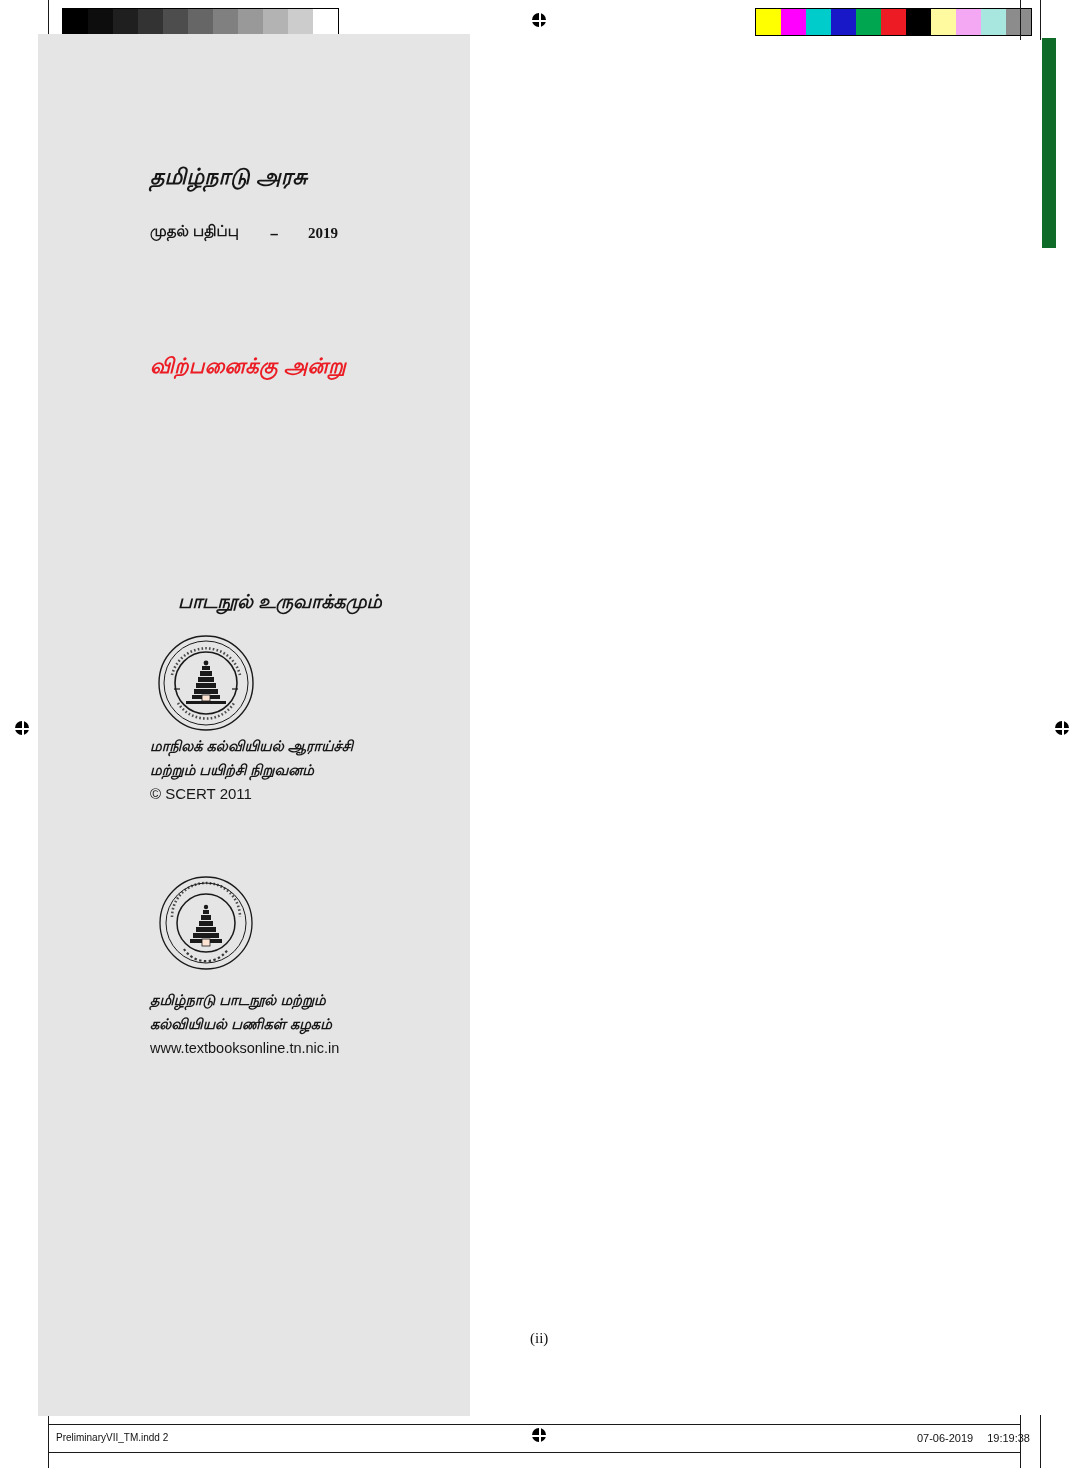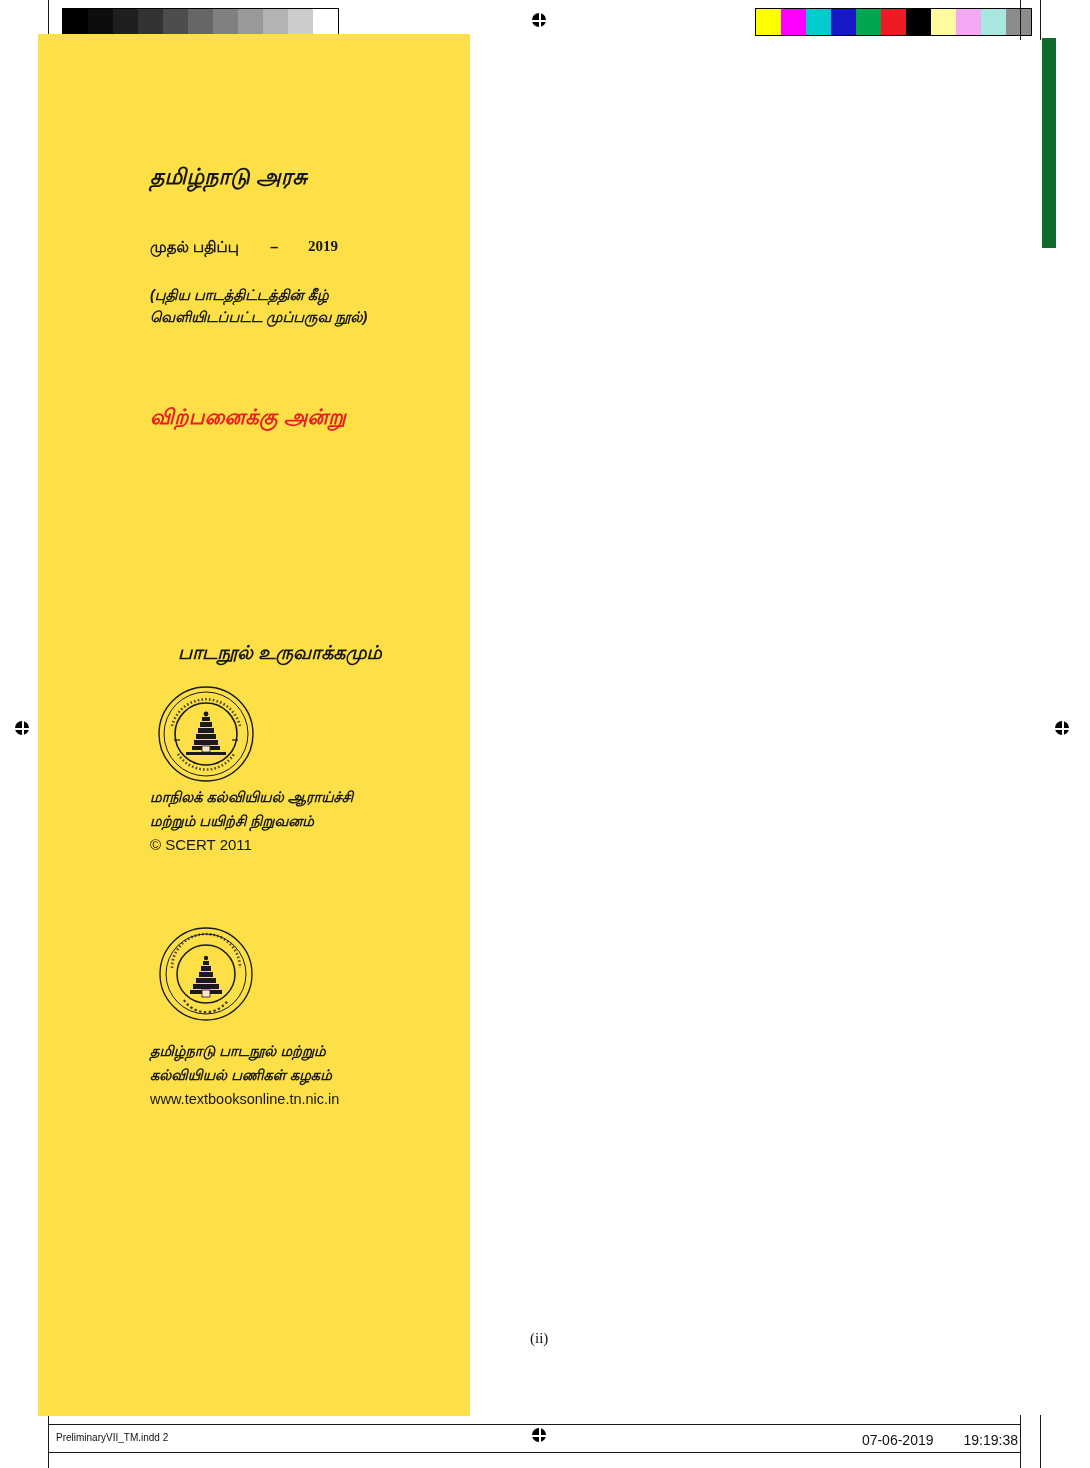--- a/index.html
+++ b/index.html
@@ -84,63 +84,63 @@
     background: #0e6b28;
   }
 
   
   .page-sheet {
     position: absolute;
     left: 38px;
     top: 34px;
     width: 432px;
     height: 1382px;
-    background: #fde047;
+    background: #e5e5e5;
   }
 
   .content {
     position: absolute;
     left: 112px;
     top: 130px;
     width: 300px;
   }
 
   .tam { font-family: "Liberation Sans", sans-serif; }
 
   .govt-title {
     font-size: 22px;
     font-style: italic;
     font-weight: bold;
     color: #161616;
     letter-spacing: .2px;
   }
 
   .edition-row {
-    margin-top: 46px;
+    margin-top: 30px;
     font-size: 15px;
     font-weight: bold;
     color: #161616;
     display: flex;
-    align-items: flex-start;
+    align-items: flex-end;
   }
   .edition-row .lbl { width: 120px; }
   .edition-row .dash { width: 38px; }
   .edition-row .yr { font-family: "Liberation Serif", serif; font-weight: bold; }
 
   .note {
     margin-top: 26px;
     font-size: 14.5px;
     font-style: italic;
     font-weight: bold;
     color: #161616;
     line-height: 1.55;
   }
 
   .not-for-sale {
-    margin-top: 76px;
+    margin-top: 112px;
     font-size: 21px;
     font-weight: bold;
     font-style: italic;
     color: #ec1c24;
     letter-spacing: .3px;
   }
 
   .section-head {
     font-size: 19px;
     font-weight: bold;
@@ -212,26 +212,26 @@
   }
   .footer-left {
     position: absolute;
     left: 56px;
     top: 1432px;
     font-size: 10px;
     color: #111;
   }
   .footer-right {
     position: absolute;
-    right: 72px;
+    right: 60px;
     top: 1432px;
-    font-size: 14px;
+    font-size: 11px;
     color: #111;
     display: flex;
-    gap: 30px;
+    gap: 14px;
   }
 
   svg { display: block; }
 </style>
 </head>
 <body>
 
 <div class="grayscale-strip">
   <div class="sw" style="background:#000000"></div>
   <div class="sw" style="background:#0d0d0d"></div>
@@ -294,24 +294,20 @@
   <div class="content">
 
     <div class="govt-title tam">தமிழ்நாடு அரசு</div>
 
     <div class="edition-row">
       <span class="lbl tam">முதல் பதிப்பு</span>
       <span class="dash">–</span>
       <span class="yr">2019</span>
     </div>
 
-    <div class="note tam">
-      <div>(புதிய பாடத்திட்டத்தின் கீழ்</div>
-      <div>வெளியிடப்பட்ட முப்பருவ நூல்)</div>
-    </div>
 
     <div class="not-for-sale tam">விற்பனைக்கு அன்று</div>
 
     <div class="prep-block">
       <div class="section-head tam">
         <div>பாடநூல் உருவாக்கமும்</div>
       </div>
 
       <div class="emblem-wrap">
         <svg width="100" height="100" viewBox="0 0 100 100" aria-hidden="true">

